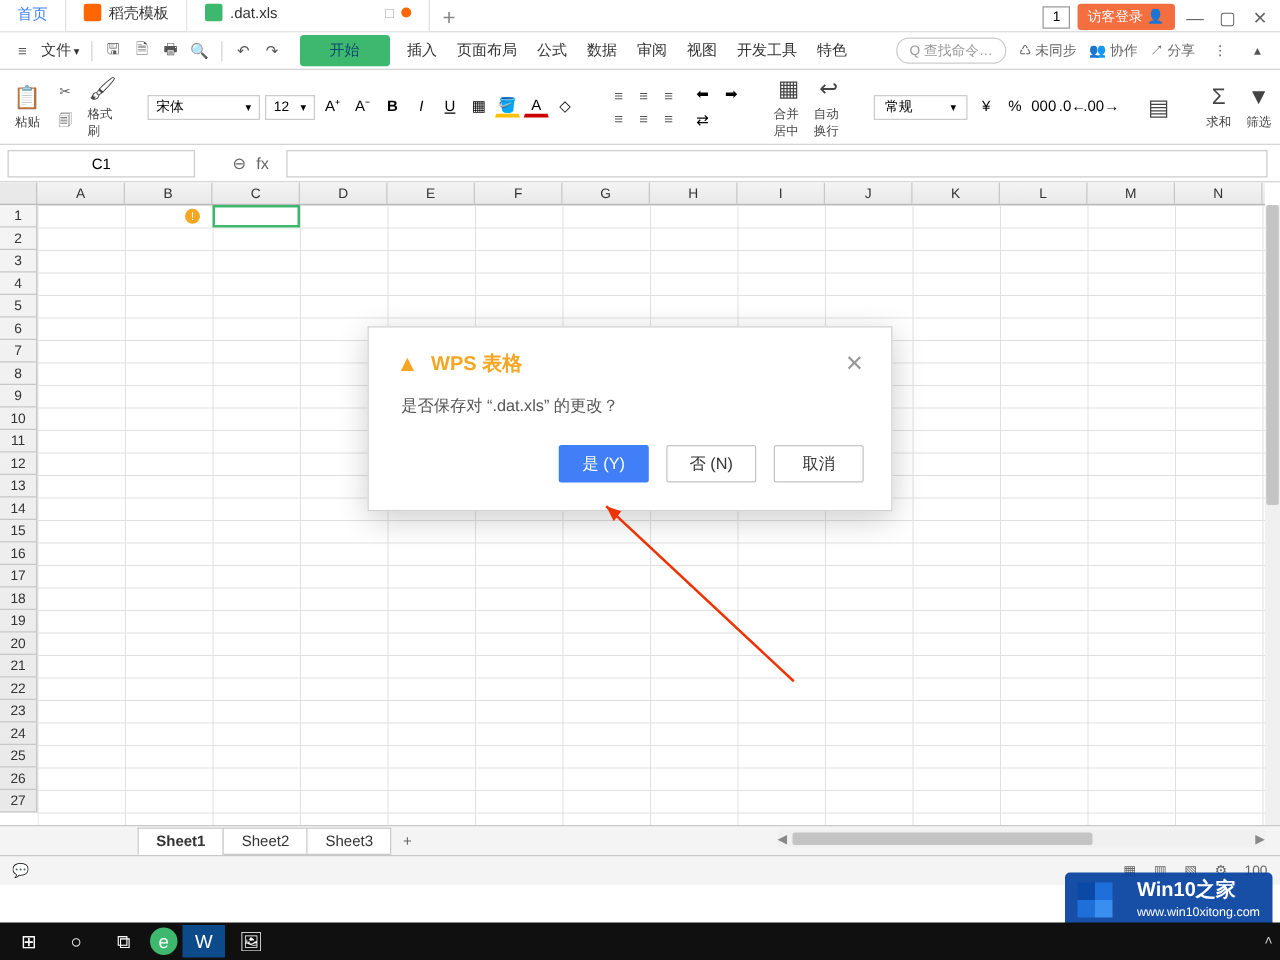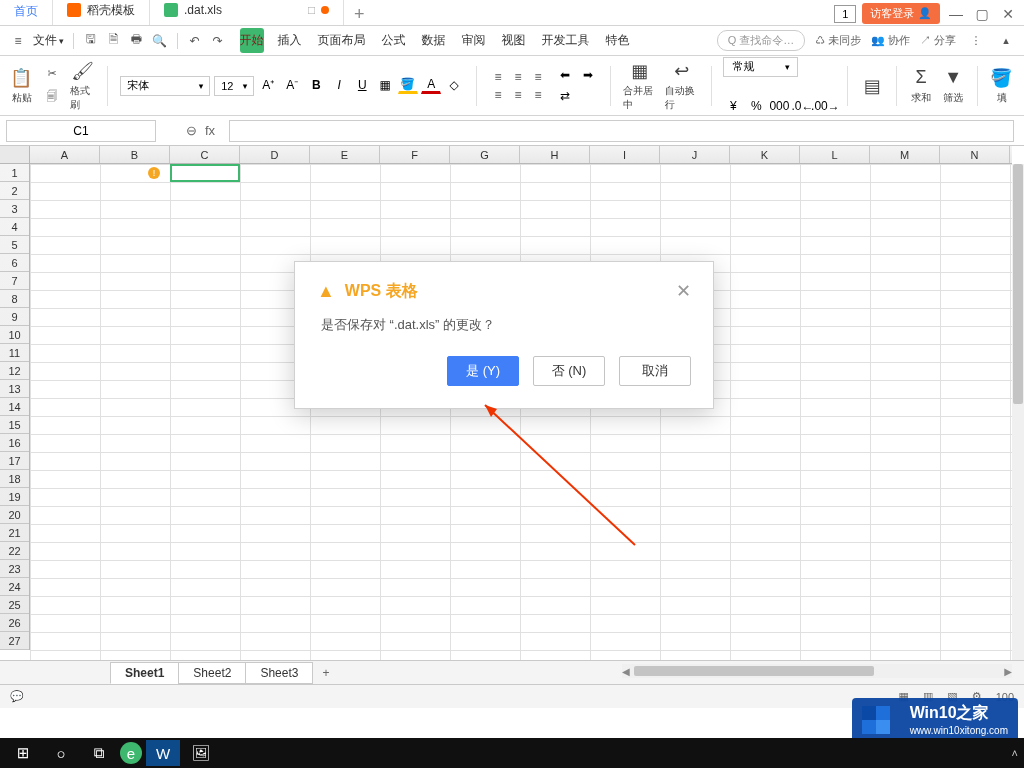--- a/index.html
+++ b/index.html
@@ -18,21 +18,21 @@
 .num-badge { border:1px solid #999; width:22px; height:18px; font-size:11px; display:flex; align-items:center; justify-content:center; }
 .login-btn { background:#f56e3f; color:#fff; border-radius:3px; font-size:11px; padding:3px 8px; display:flex; align-items:center; gap:4px; }
 .win-ctl { width:20px; height:18px; display:flex; align-items:center; justify-content:center; color:#666; font-size:14px; }
 
 .menubar { height:30px; background:#fff; border-bottom:1px solid #d4d4d4; display:flex; align-items:center; padding:0 8px; font-size:12px; gap:4px; }
 .menu-left { display:flex; align-items:center; gap:3px; }
 .menu-ic { width:20px; height:20px; color:#555; display:flex; align-items:center; justify-content:center; }
 .sep { width:1px; height:16px; background:#d4d4d4; margin:0 4px; }
 .menu-tabs { display:flex; gap:12px; margin-left:8px; }
 .mtab { color:#333; font-size:12px; padding:4px 2px; }
-.mtab.active { background:#3eb86e; color:#7f1d1d; border-radius:3px; padding:4px 0; }
+.mtab.active { background:#3eb86e; color:#0c4a6e; border-radius:3px; padding:4px 24px; }
 .menu-right { margin-left:auto; display:flex; gap:10px; align-items:center; color:#666; font-size:11px; }
 .search-box { border:1px solid #ccc; border-radius:10px; padding:2px 10px; color:#999; font-size:11px; }
 
 .ribbon { height:60px; background:#fff; border-bottom:1px solid #d4d4d4; display:flex; align-items:center; padding:0 10px; gap:8px; font-size:11px; }
 .rgroup { display:flex; flex-direction:column; align-items:center; gap:2px; color:#444; }
 .rgroup .ric { width:24px; height:22px; display:flex; align-items:center; justify-content:center; font-size:18px; }
 .rgroup .rlbl { font-size:10px; }
 .rsep { width:1px; height:40px; background:#e0e0e0; margin:0 4px; }
 .font-sel { border:1px solid #ccc; height:20px; padding:0 6px; font-size:11px; display:flex; align-items:center; width:90px; }
 .size-sel { border:1px solid #ccc; height:20px; padding:0 6px; font-size:11px; display:flex; align-items:center; width:40px; }
@@ -219,21 +219,21 @@
   <div class="rsep"></div>
   <div class="rgroup">
       <div class="ric">▦</div>
       <div class="rlbl">合并居中</div>
     </div>
   <div class="rgroup">
       <div class="ric">↩</div>
       <div class="rlbl">自动换行</div>
     </div>
   <div class="rsep"></div>
-  <div style="display:flex;flex-direction:column;gap:20px">
+  <div style="display:flex;gap:5px">
     <div class="combo">
         <span>常规</span>
         <span style="font-size:9px">▾</span>
       </div>
     <div class="fmt-row">
       <div class="fmt-btn">¥</div>
       <div class="fmt-btn">%</div>
       <div class="fmt-btn">000</div>
       <div class="fmt-btn">.0←</div>
       <div class="fmt-btn">.00→</div>

